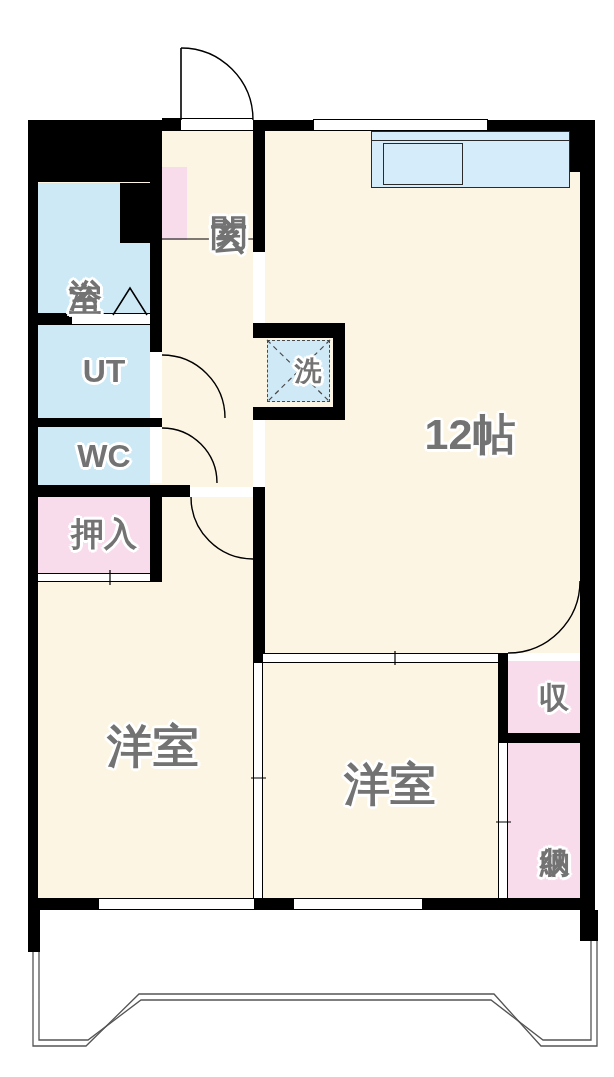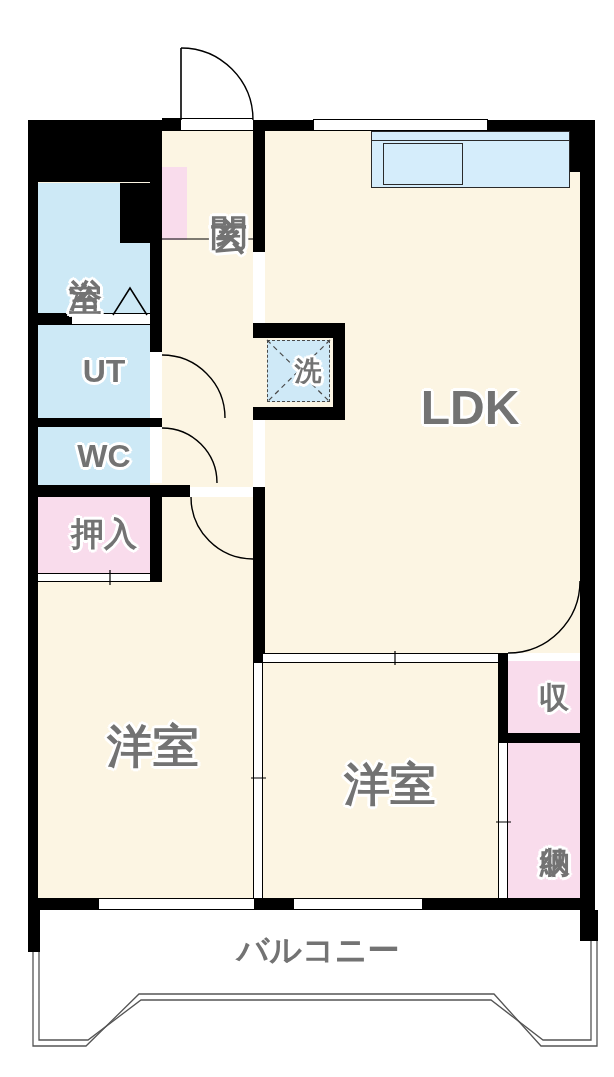--- a/index.html
+++ b/index.html
@@ -108,28 +108,28 @@
   </svg>
 
   <div class="lbl vert" style="left:219px;top:188px;font-size:36px;">玄関</div>
   <div class="lbl vert" style="left:75px;top:254px;font-size:33px;">浴室</div>
   <div class="lbl" style="left:94px;top:372px;font-size:32px;">UT</div>
   <div class="lbl" style="left:94px;top:457px;font-size:32px;">WC</div>
   <div class="lbl" style="left:94px;top:534px;font-size:33px;">押入</div>
   <div class="lbl" style="left:298px;top:371px;font-size:27px;">洗</div>
 
   <div class="lbl" style="left:460px;top:408px;font-size:48px;">
-    <span>LDK</span><br>
+    <br>
+    <span style="font-size:43px;">12帖</span>
   </div>
 
   <div class="lbl" style="left:143px;top:746px;font-size:46px;">
     <span>洋室</span><br>
   </div>
 
   <div class="lbl" style="left:380px;top:784px;font-size:46px;">
     <span>洋室</span><br>
   </div>
 
   <div class="lbl" style="left:544px;top:698px;font-size:30px;">収</div>
   <div class="lbl vert" style="left:545px;top:824px;font-size:30px;">収納</div>
-  <div class="lbl" style="left:308px;top:951px;font-size:32px;">バルコニー</div>
 
 </div>
 
 </body></html>

